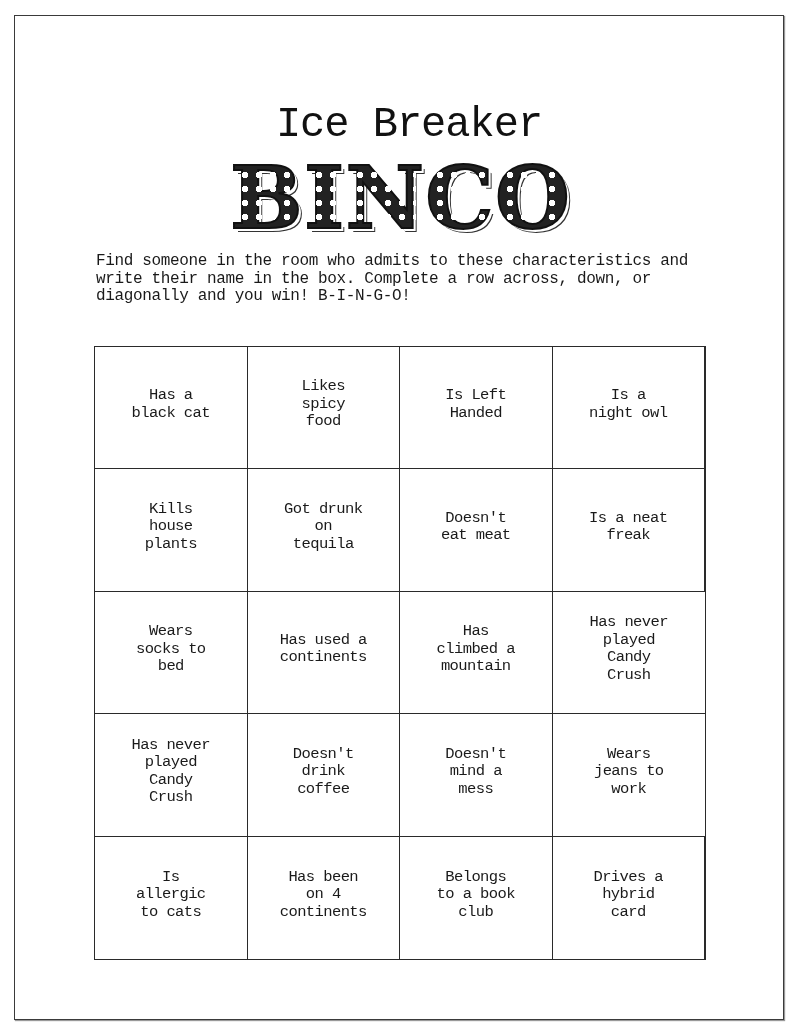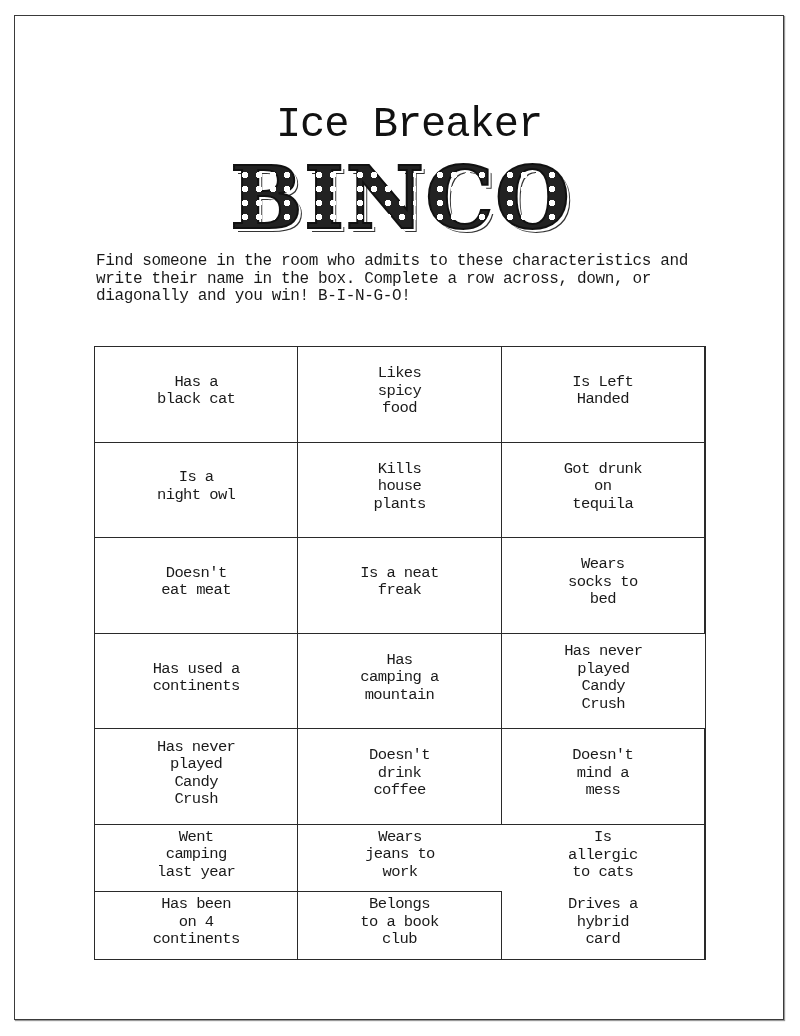--- a/index.html
+++ b/index.html
@@ -77,21 +77,21 @@
       letter-spacing: -0.35px;
     }
     .instructions div { white-space: nowrap; }
     .grid {
       position: absolute;
       left: 94px;
       top: 346px;
       width: 612px;
       height: 614px;
       display: grid;
-      grid-template-columns: repeat(3, 1fr);
+      grid-template-columns: repeat(4, 1fr);
       grid-template-rows: repeat(5, 1fr);
       border: 1.5px solid #2a2a2a;
       box-sizing: border-box;
     }
     .cell {
       border-right: 1.5px solid #2a2a2a;
       border-bottom: 1.5px solid #2a2a2a;
       display: flex;
       align-items: center;
       justify-content: center;
@@ -150,40 +150,37 @@
 eat meat</div>
 
   <div class="cell row-2 col-0">Is a neat
 freak</div>
   <div class="cell row-2 col-1">Wears
 socks to
 bed</div>
   <div class="cell row-2 col-2">Has used a
 continents</div>
   <div class="cell row-2 col-3">Has
-camping a
+climbed a
 mountain</div>
   <div class="cell row-2 col-4">Has never
 played
 Candy
 Crush</div>
 
   <div class="cell row-3 col-0">Has never
 played
 Candy
 Crush</div>
   <div class="cell row-3 col-1">Doesn't
 drink
 coffee</div>
   <div class="cell row-3 col-2">Doesn't
 mind a
 mess</div>
-  <div class="cell row-3 col-3">Went
-camping
-last year</div>
   <div class="cell row-3 col-4">Wears
 jeans to
 work</div>
 
   <div class="cell row-4 col-0">Is
 allergic
 to cats</div>
   <div class="cell row-4 col-1">Has been
 on 4
 continents</div>

